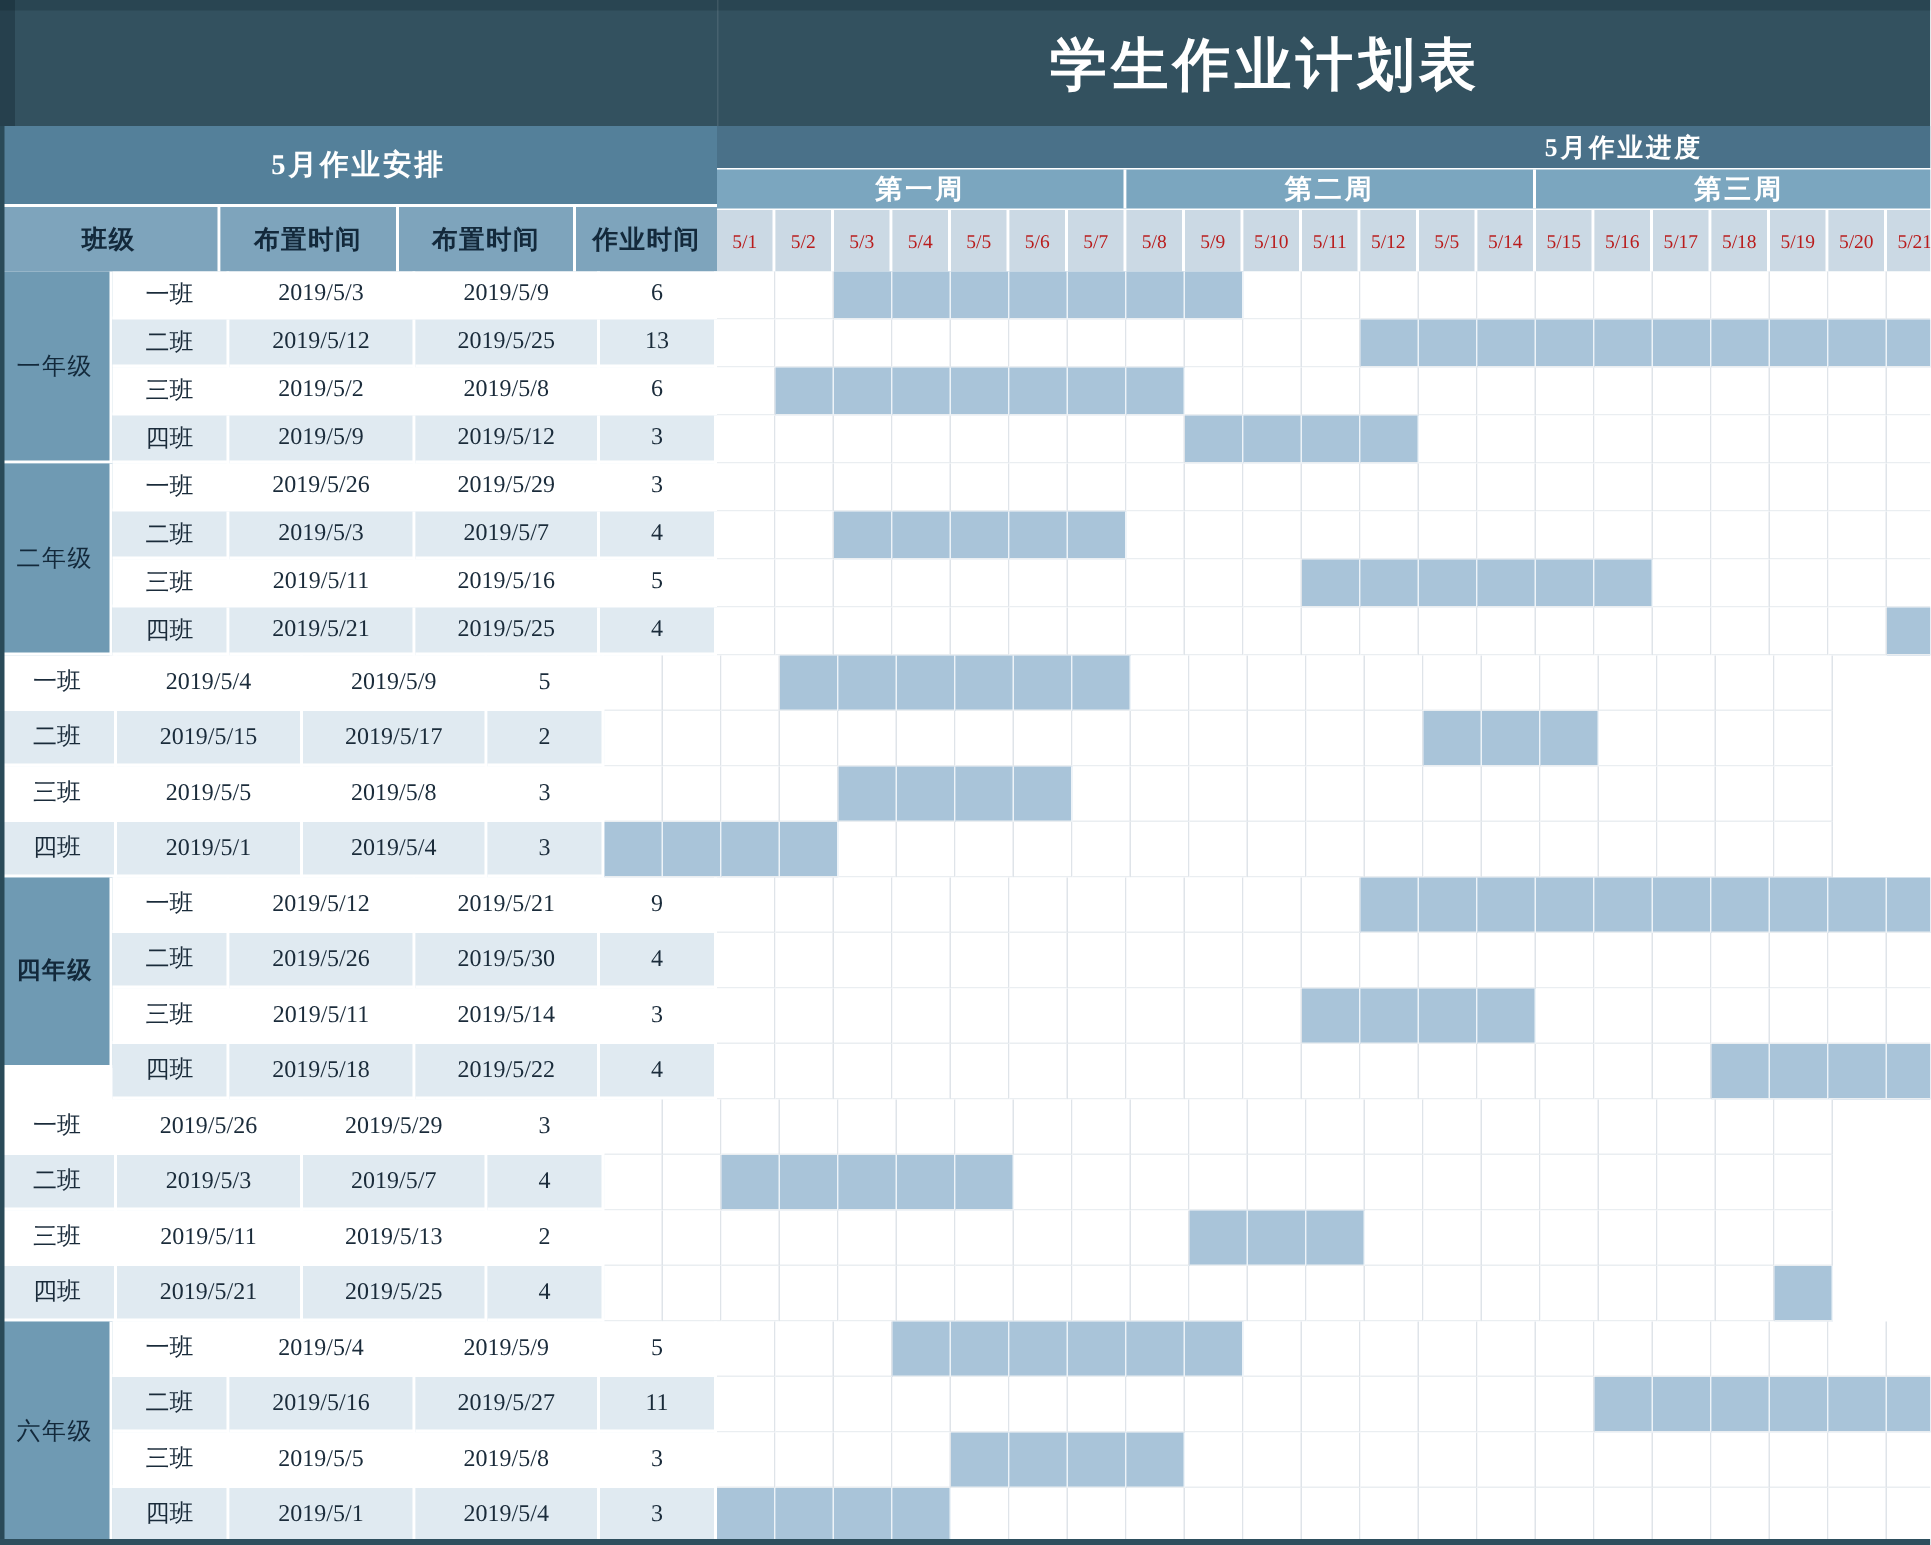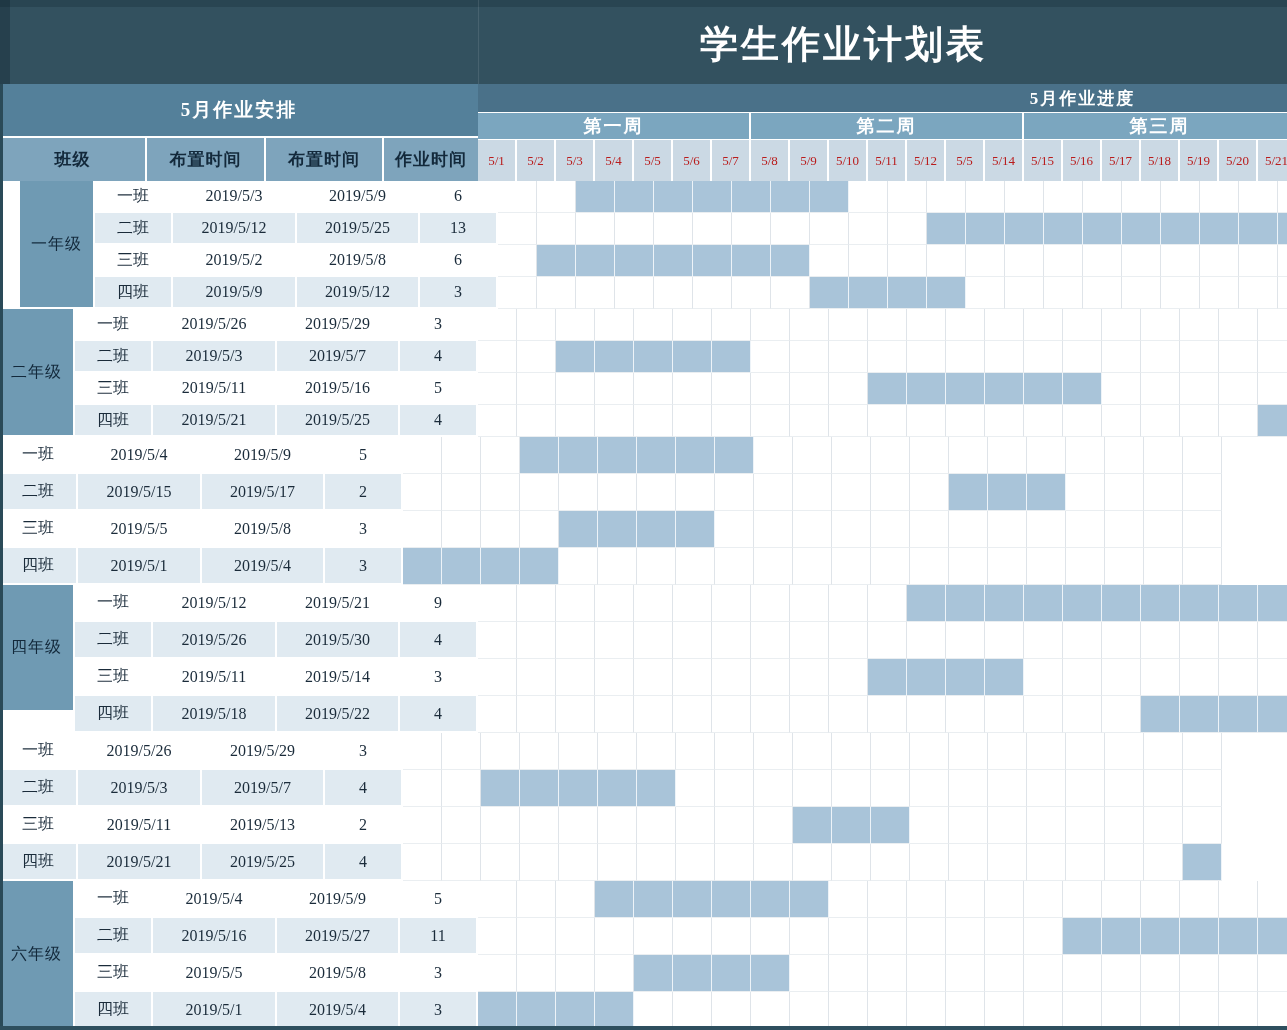--- a/index.html
+++ b/index.html
@@ -120,21 +120,21 @@
         <div class="dcell">5/17</div>
         <div class="dcell">5/18</div>
         <div class="dcell">5/19</div>
         <div class="dcell">5/20</div>
         <div class="dcell">5/21</div>
       </div>
   </div>
 
   <div class="body" id="body">
       <div class="group">
-        <div class="grade" style="height: 128px; margin-left: 20px;">一年级</div>
+        <div class="grade" style="height: 128px;">一年级</div>
         <div class="grows">
           <div class="row" style="height: 32px;">
             <div class="cell cls">一班</div>
             <div class="cell asg">2019/5/3</div>
             <div class="cell due">2019/5/9</div>
             <div class="cell dur">6</div>
             <div class="gantt">
               <div class="gcell"></div>
               <div class="gcell"></div>
               <div class="gcell fill"></div>
@@ -482,21 +482,21 @@
               <div class="gcell"></div>
               <div class="gcell"></div>
               <div class="gcell"></div>
               <div class="gcell"></div>
               <div class="gcell"></div>
             </div>
           </div>
         </div>
       </div>
       <div class="group">
-        <div class="grade" style="height: 127px;">四年级</div>
+        <div class="grade" style="height: 127px; font-weight: bold;">四年级</div>
         <div class="grows">
           <div class="row" style="height: 37px;">
             <div class="cell cls">一班</div>
             <div class="cell asg">2019/5/12</div>
             <div class="cell due">2019/5/21</div>
             <div class="cell dur">9</div>
             <div class="gantt">
               <div class="gcell"></div>
               <div class="gcell"></div>
               <div class="gcell"></div>

